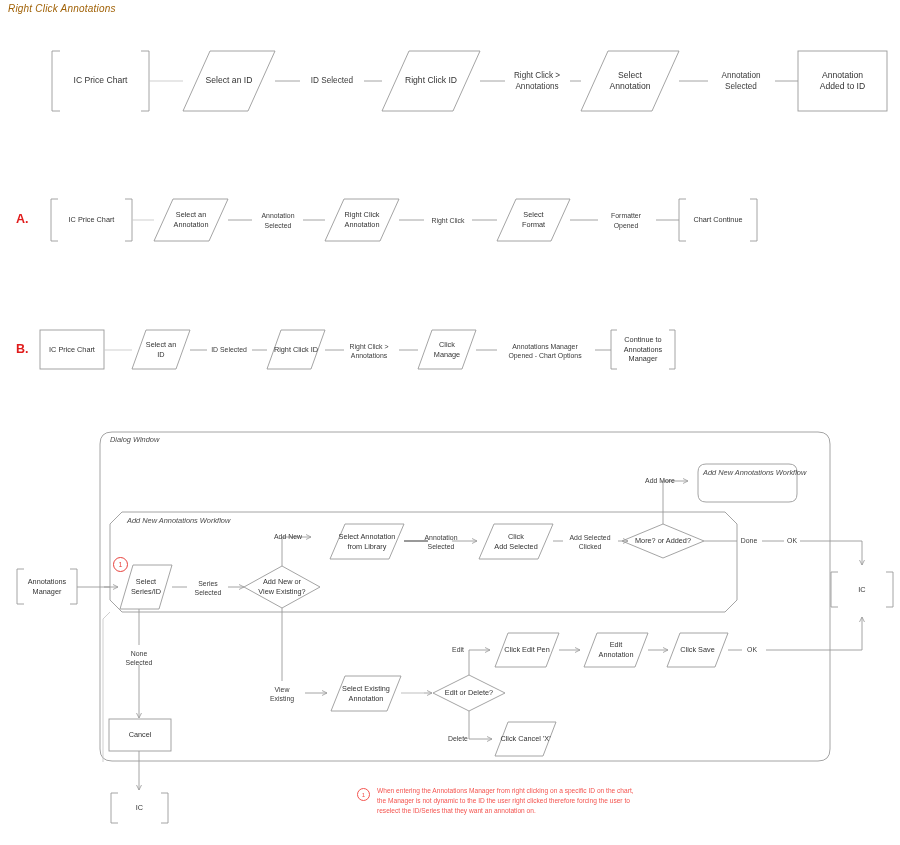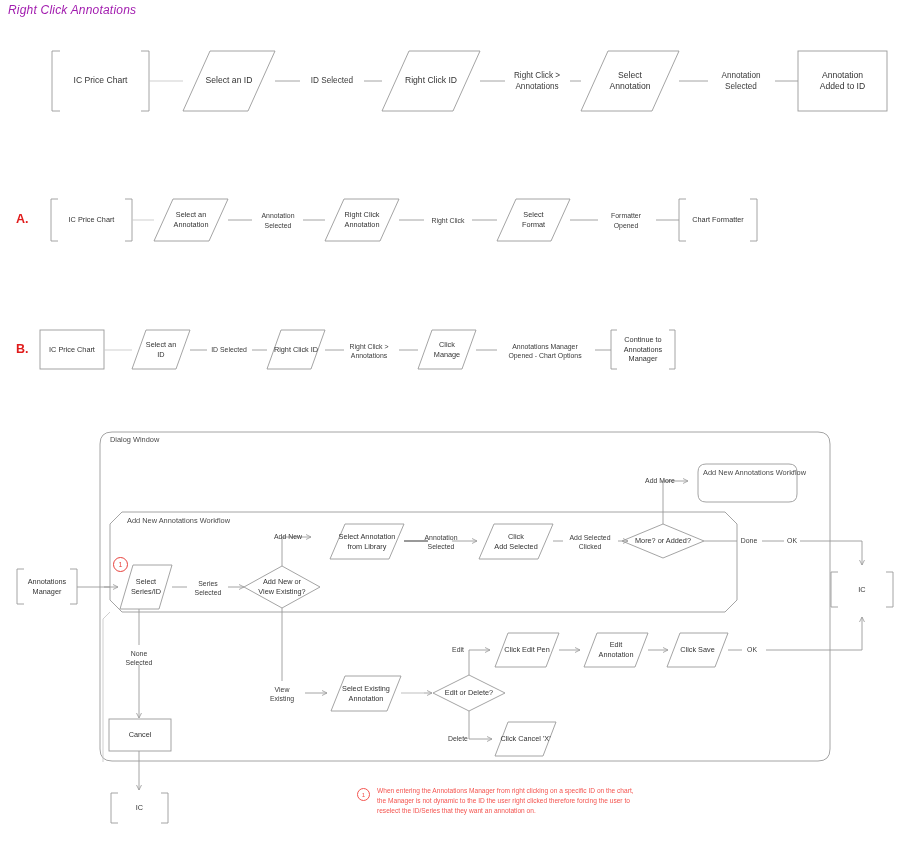--- a/index.html
+++ b/index.html
@@ -1,21 +1,21 @@
 <!DOCTYPE html>
 <html><head>
 <meta charset="utf-8">
 <style>
   html,body{margin:0;padding:0;background:#ffffff;}
   body{width:900px;height:845px;position:relative;font-family:"Liberation Sans",sans-serif;overflow:hidden;}
   #stage{position:relative;width:900px;height:845px;}
   svg.layer{position:absolute;left:0;top:0;width:900px;height:845px;}
   .title{
     position:absolute;left:8px;top:3px;
-    color:#a21caf;font-style:italic;font-size:12px;
+    color:#a16207;font-style:italic;font-size:10px;
     font-family:"Liberation Sans",sans-serif;letter-spacing:.2px;
   }
   .sec-label{
     position:absolute;color:#e01b1b;font-weight:bold;font-size:12.5px;
   }
   .note-red{
     position:absolute;color:#f4544f;font-style:italic;font-size:8.2px;
     line-height:1.45;white-space:pre-line;
   }
   .foot-note{
@@ -27,21 +27,21 @@
     text-align:center;white-space:pre-line;
     display:flex;align-items:center;justify-content:center;
     pointer-events:none;
   }
   .edge-text{
     position:absolute;color:#3a3a3a;font-size:6.9px;line-height:1.35;
     text-align:center;white-space:pre-line;
     display:flex;align-items:center;justify-content:center;
   }
   .grp-label{
-    position:absolute;color:#4a4a4a;font-size:7.4px;
+    position:absolute;color:#4a4a4a;font-style:italic;font-size:7.4px;
   }
   .r1-text{font-size:8.6px;}
   .badge{
     position:absolute;width:13px;height:13px;border:1px solid #e8413c;
     border-radius:50%;color:#e8413c;font-size:7px;
     display:flex;align-items:center;justify-content:center;background:#fff;
   }
   .badge2{
     position:absolute;width:11px;height:11px;border:1px solid #f4544f;
     border-radius:50%;color:#f4544f;font-size:6.2px;
@@ -203,21 +203,21 @@
 Selected</div>
 
   <div class="sec-label" style="left:16px;top:212px;">A.</div>
   <div class="shp-text" style="left:51px;top:199px;width:81px;height:42px;">IC Price Chart</div>
   <div class="shp-text" style="left:154px;top:199px;width:74px;height:42px;">Select an
 Annotation</div>
   <div class="shp-text" style="left:325px;top:199px;width:74px;height:42px;">Right Click
 Annotation</div>
   <div class="shp-text" style="left:497px;top:199px;width:73px;height:42px;">Select
 Format</div>
-  <div class="shp-text" style="left:679px;top:199px;width:78px;height:42px;">Chart Formatter</div>
+  <div class="shp-text" style="left:679px;top:199px;width:78px;height:42px;">Chart Continue</div>
   <div class="edge-text" style="left:243px;top:208px;width:70px;height:25px;">Annotation
 Selected</div>
   <div class="edge-text" style="left:415px;top:213px;width:66px;height:15px;">Right Click</div>
   <div class="edge-text" style="left:590px;top:208px;width:72px;height:25px;">Formatter
 Opened</div>
 
   <div class="sec-label" style="left:16px;top:342px;">B.</div>
   <div class="shp-text" style="left:40px;top:330px;width:64px;height:39px;">IC Price Chart</div>
   <div class="shp-text" style="left:132px;top:330px;width:58px;height:39px;">Select an
 ID</div>

